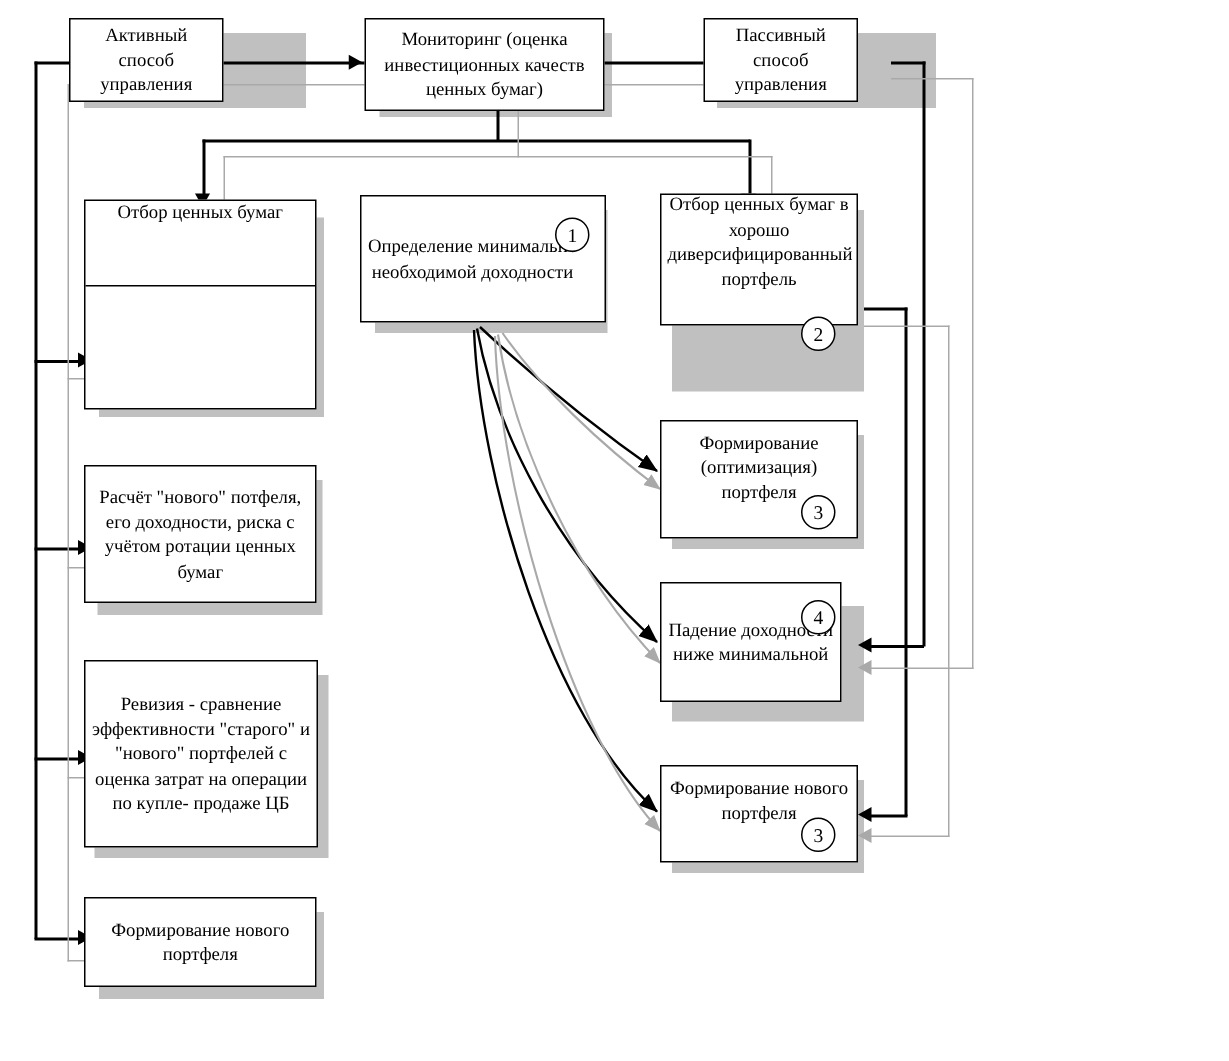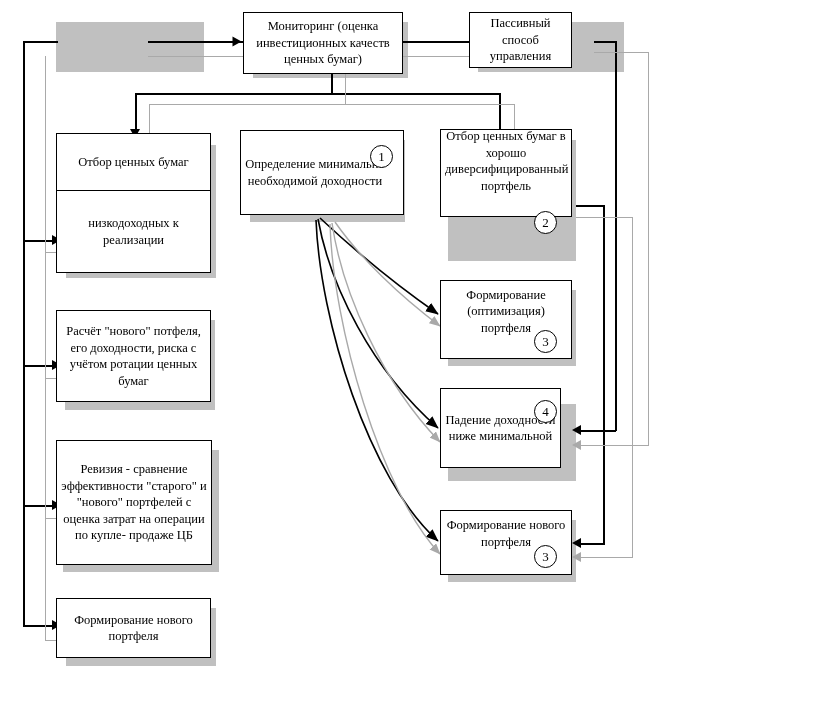--- a/index.html
+++ b/index.html
@@ -11,21 +11,21 @@
   .box{position:absolute;box-sizing:border-box;background:#ffffff;
        border:1.4px solid #000;z-index:6;
        display:flex;align-items:center;justify-content:center;}
   .box .txt{display:block;width:100%;text-align:center;line-height:1.32;
             padding:2px 4px;box-sizing:border-box;}
   .shadow{position:absolute;background:#c0c0c0;z-index:3;}
 
   
   .splitbox{position:absolute;box-sizing:border-box;background:#fff;
             border:1.4px solid #000;z-index:6;display:flex;flex-direction:column;}
-  .splitbox .head{flex:0 0 56px;display:flex;align-items:center;justify-content:center;
+  .splitbox .head{flex:0 0 56px;display:flex;align-items:flex-start;justify-content:center;
                   border-bottom:1.4px solid #000;}
   .splitbox .cols{flex:1 1 auto;display:flex;}
   .splitbox .cols .cell{flex:1 1 50%;display:flex;align-items:center;justify-content:center;
                         padding:2px 3px;box-sizing:border-box;line-height:1.34;text-align:center;}
   .splitbox .cols .cell.first{border-right:1.4px solid #000;}
 
   
   .circnum{position:absolute;width:21px;height:21px;border:1.2px solid #000;
            border-radius:50%;display:flex;align-items:center;justify-content:center;
            font-size:13px;background:#fff;z-index:8;line-height:1;}
@@ -150,37 +150,37 @@
 
     <path d="M320,218 C352,248 392,282 438,314" fill="none" stroke="#000" stroke-width="1.6" marker-end="url(#mk-blk)"></path>
     <path d="M318,219 C330,286 372,370 438,428" fill="none" stroke="#000" stroke-width="1.6" marker-end="url(#mk-blk)"></path>
     <path d="M316,220 C320,320 368,478 438,541" fill="none" stroke="#000" stroke-width="1.6" marker-end="url(#mk-blk)"></path>
 
     <path d="M335,222 C360,258 400,296 440,326" fill="none" stroke="#a9a9a9" stroke-width="1.4" marker-end="url(#mk-gry)"></path>
     <path d="M332,223 C342,292 382,382 440,442" fill="none" stroke="#a9a9a9" stroke-width="1.4" marker-end="url(#mk-gry)"></path>
     <path d="M330,224 C333,326 380,490 440,554" fill="none" stroke="#a9a9a9" stroke-width="1.4" marker-end="url(#mk-gry)"></path>
   </svg>
 
+  <div class="box" style="left:46px;top:12px;width:103px;height:56px;font-size:12.5px;">
+    <span class="txt">Активный способ управления</span>
+  </div>
 
   <div class="box" style="left:469px;top:12px;width:103px;height:56px;font-size:12.5px;">
     <span class="txt">Пассивный способ управления</span>
   </div>
 
   <div class="box" style="left:243px;top:12px;width:160px;height:62px;font-size:12.5px;">
     <span class="txt">Мониторинг (оценка инвестиционных качеств ценных бумаг)</span>
   </div>
 
   <div class="splitbox" style="left:56px;top:133px;width:155px;height:140px;font-size:12.5px;">
     <div class="head">
       <span class="txt">Отбор ценных бумаг</span>
     </div>
     <div class="cols">
-      <div class="cell">
-        <span>низкодоходных к реализации</span>
-      </div>
     </div>
   </div>
 
   <div class="box" style="left:240px;top:130px;width:164px;height:85px;font-size:12.5px;">
     <span class="txt" style="padding-right:18px;">Определение минимально необходимой доходности</span>
   </div>
   <div class="circnum" style="left:370px;top:145px;">
     <span>1</span>
   </div>
 

